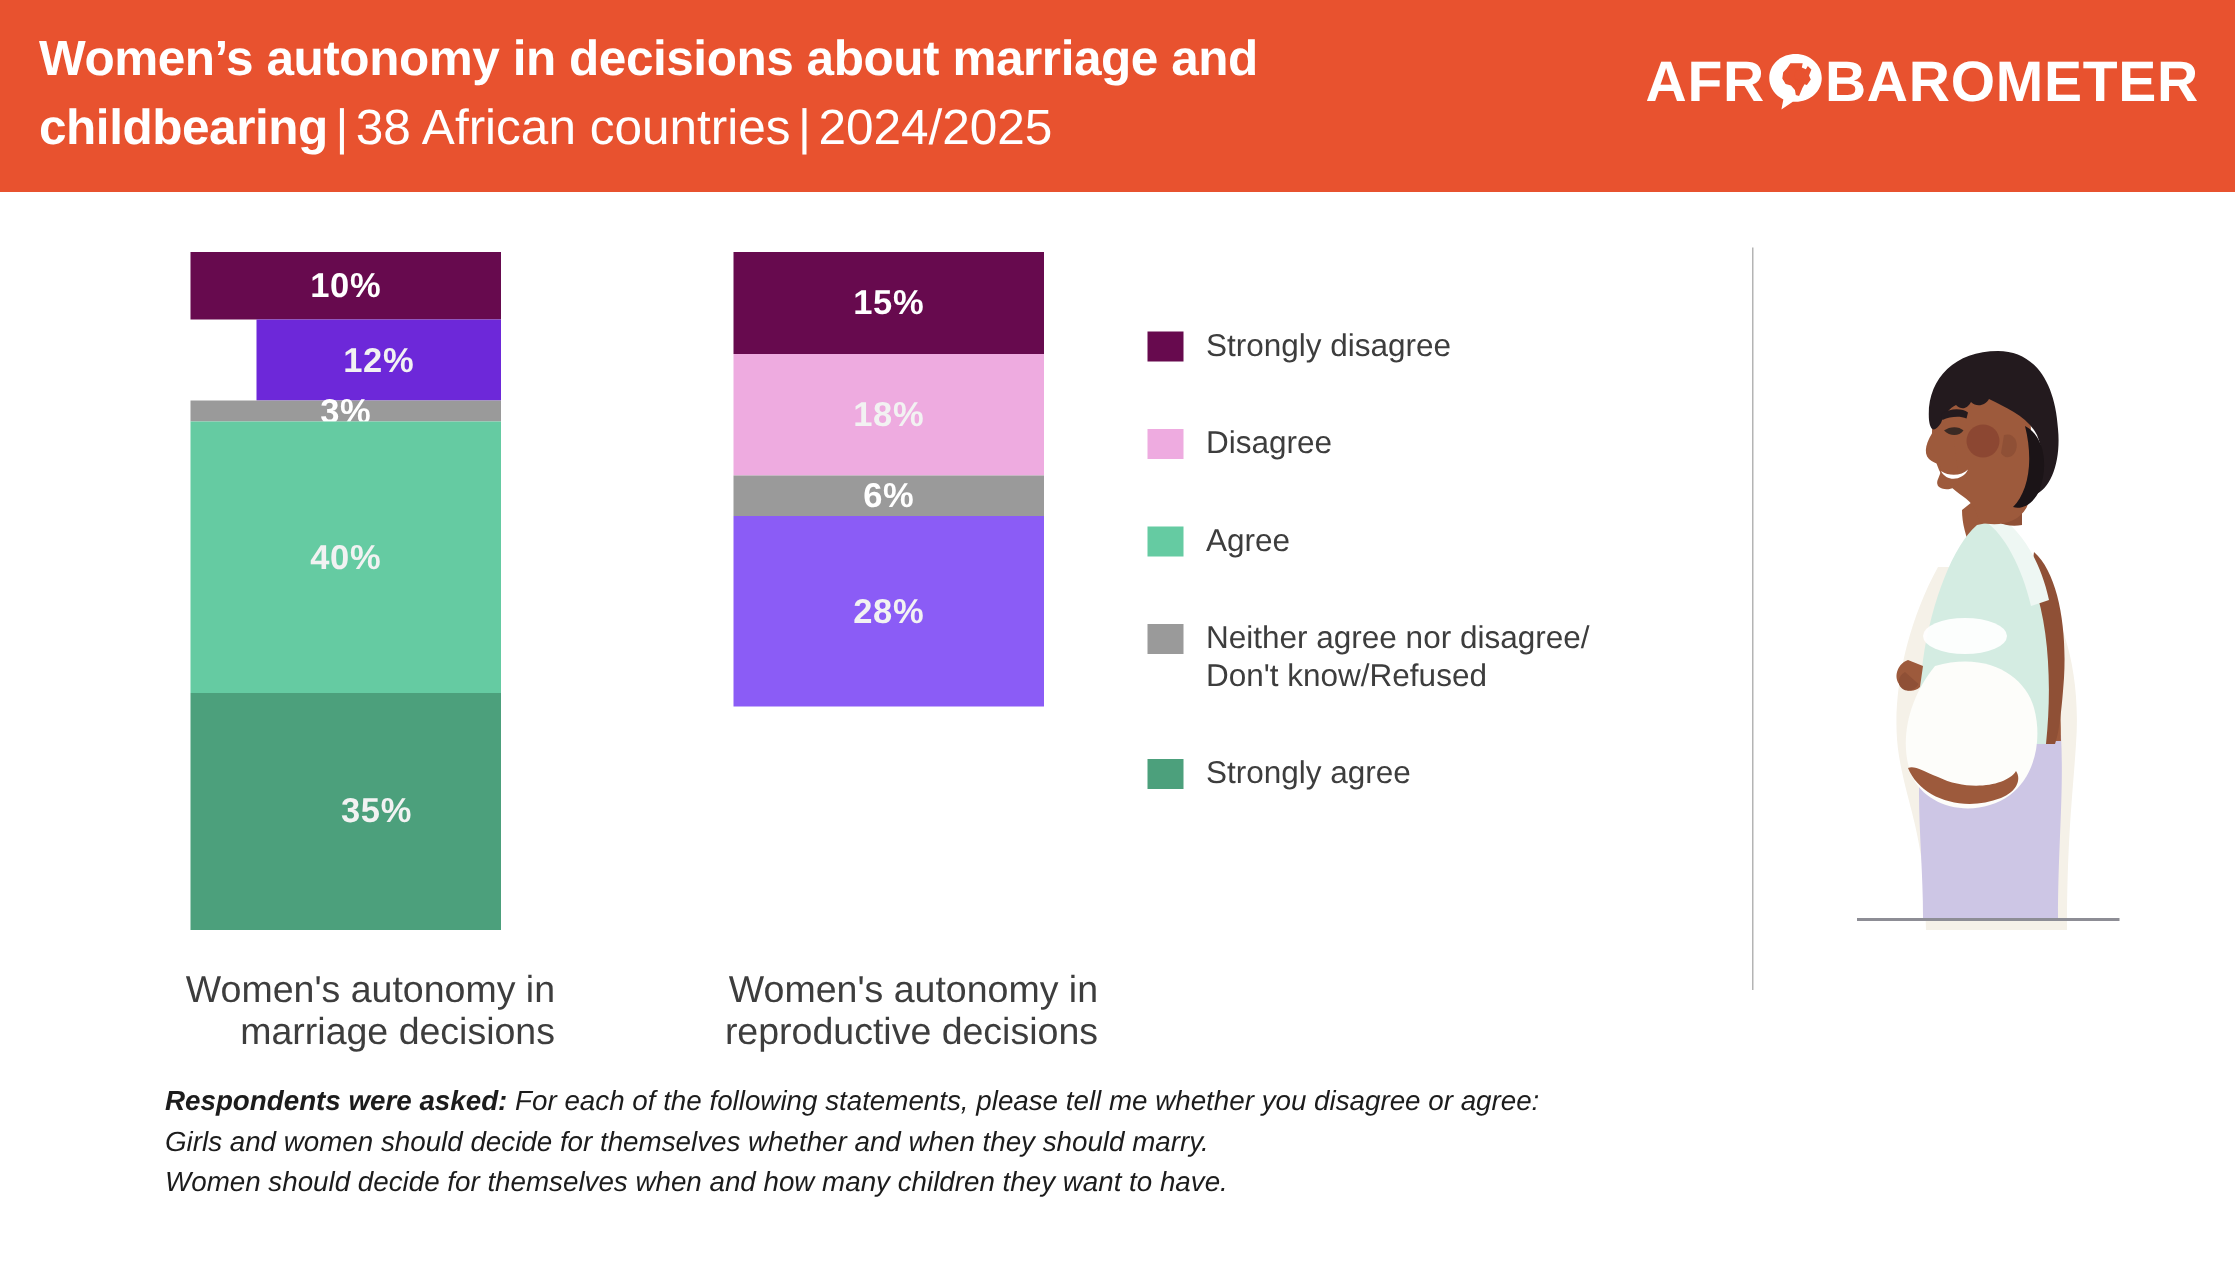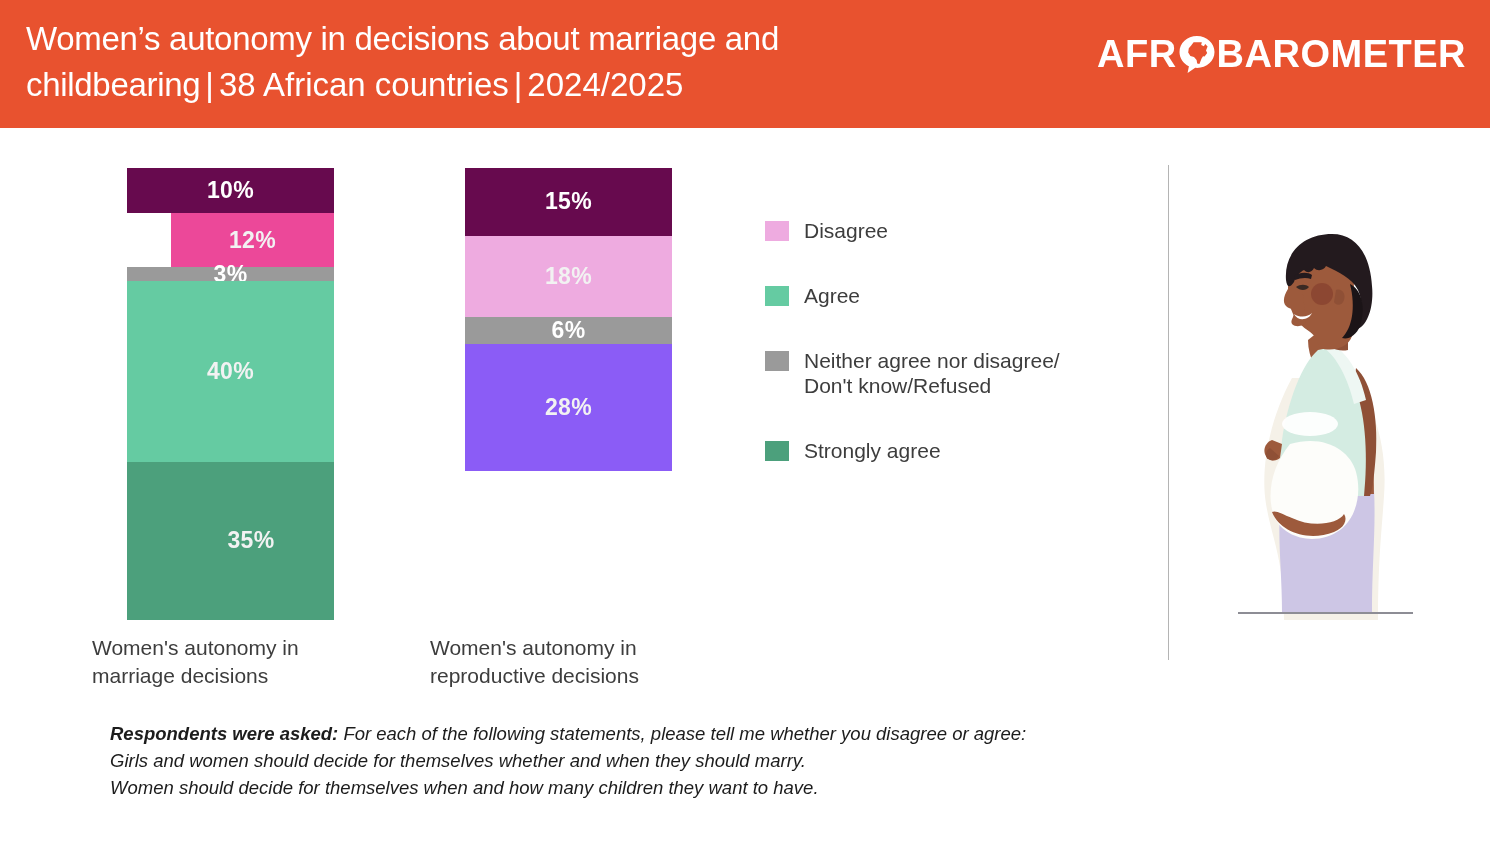--- a/index.html
+++ b/index.html
@@ -28,21 +28,21 @@
   #header-title {
     position: absolute;
     left: 26px;
     top: 16px;
     width: 980px;
     color: #ffffff;
     line-height: 46px;
     font-size: 33px;
   }
   #header-title .strong {
-    font-weight: normal;
+    font-weight: bold;
     letter-spacing: -0.3px;
   }
   #header-title .light {
     font-weight: 300;
     letter-spacing: 0px;
   }
   #header-title .sep {
     font-weight: 300;
     padding: 0 5px;
   }
@@ -99,23 +99,23 @@
   .seg-label {
     font-size: 23px;
     font-weight: bold;
     color: #ffffff;
     letter-spacing: 0.4px;
   }
   .seg-label.faint { color: #f2f2f2; }
   .cat-label {
     width: 278px;
     margin-left: -35px;
-    margin-top: 14px;
-    text-align: left;
-    font-size: 21px;
+    margin-top: 26px;
+    text-align: right;
+    font-size: 25px;
     line-height: 28px;
     color: #3d3d3d;
     font-weight: 400;
   }
 
   
   #legend {
     position: absolute;
     left: 765px;
     top: 218px;
@@ -199,40 +199,40 @@
   </div>
 </div>
 
 <div id="chart">
 
   <div class="bar-group" style="left:127px;">
     <div class="bar">
       <div class="seg" style="height:10%;background:#670a4e;">
         <span class="seg-label">10%</span>
       </div>
-      <div class="seg" style="height:12%;background:#ec4899;margin-left:44px;">
+      <div class="seg" style="height:12%;background:#6d28d9;margin-left:44px;">
         <span class="seg-label faint">12%</span>
       </div>
       <div class="seg" style="height:3%;background:#9a9a9a;">
         <span class="seg-label">3%</span>
       </div>
       <div class="seg" style="height:40%;background:#65cba2;">
         <span class="seg-label faint">40%</span>
       </div>
       <div class="seg" style="height:35%;background:#4ca07c;padding-left:41px;">
         <span class="seg-label faint">35%</span>
       </div>
     </div>
     <div class="cat-label">
       <div>Women's autonomy in</div>
       <div>marriage decisions</div>
     </div>
   </div>
 
-  <div class="bar-group" style="left:465px;">
+  <div class="bar-group" style="left:489px;">
     <div class="bar">
       <div class="seg" style="height:15%;background:#670a4e;">
         <span class="seg-label">15%</span>
       </div>
       <div class="seg" style="height:18%;background:#eeabe0;justify-content:center;">
         <span class="seg-label faint">18%</span>
       </div>
       <div class="seg" style="height:6%;background:#9a9a9a;">
         <span class="seg-label">6%</span>
       </div>
@@ -242,20 +242,24 @@
     </div>
     <div class="cat-label">
       <div>Women's autonomy in</div>
       <div>reproductive decisions</div>
     </div>
   </div>
 </div>
 
 <div id="legend">
   <div class="legend-item">
+    <div class="legend-swatch" style="background:#670a4e;"></div>
+    <div class="legend-label">Strongly disagree</div>
+  </div>
+  <div class="legend-item">
     <div class="legend-swatch" style="background:#eeabe0;"></div>
     <div class="legend-label">Disagree</div>
   </div>
   <div class="legend-item">
     <div class="legend-swatch" style="background:#65cba2;"></div>
     <div class="legend-label">Agree</div>
   </div>
   <div class="legend-item">
     <div class="legend-swatch" style="background:#9a9a9a;"></div>
     <div class="legend-label">Neither agree nor disagree/

